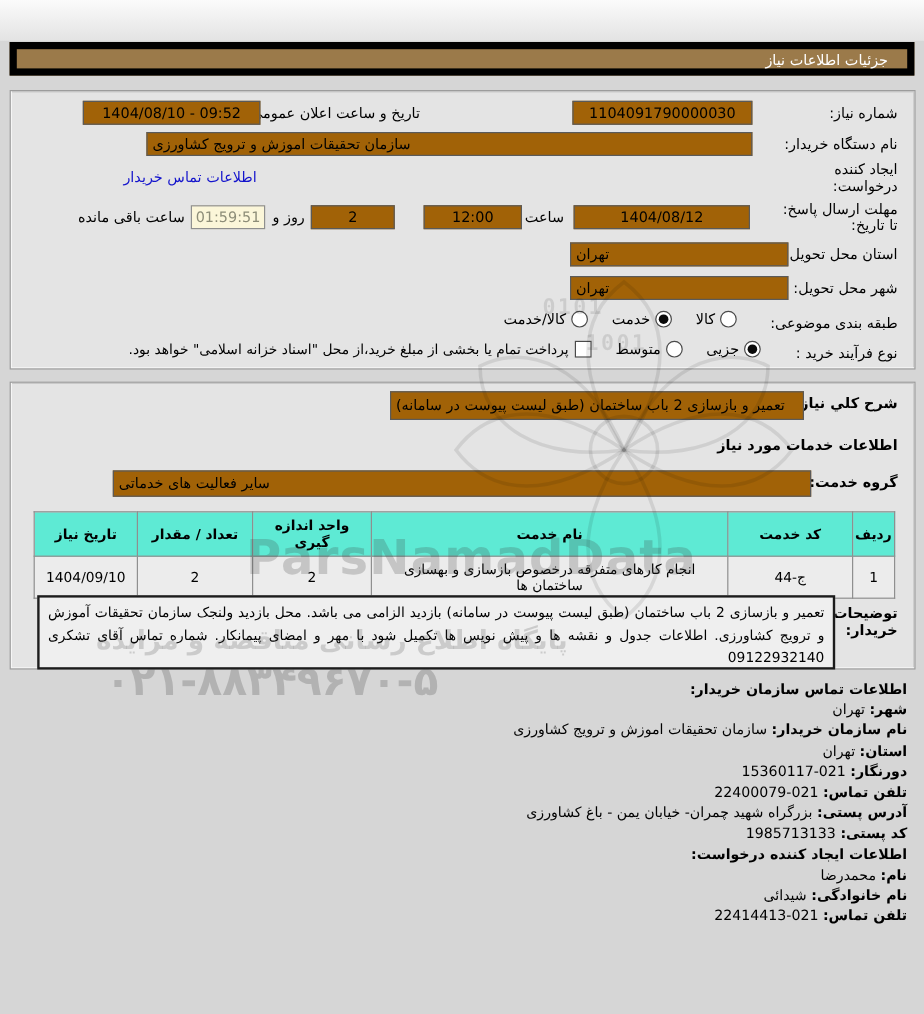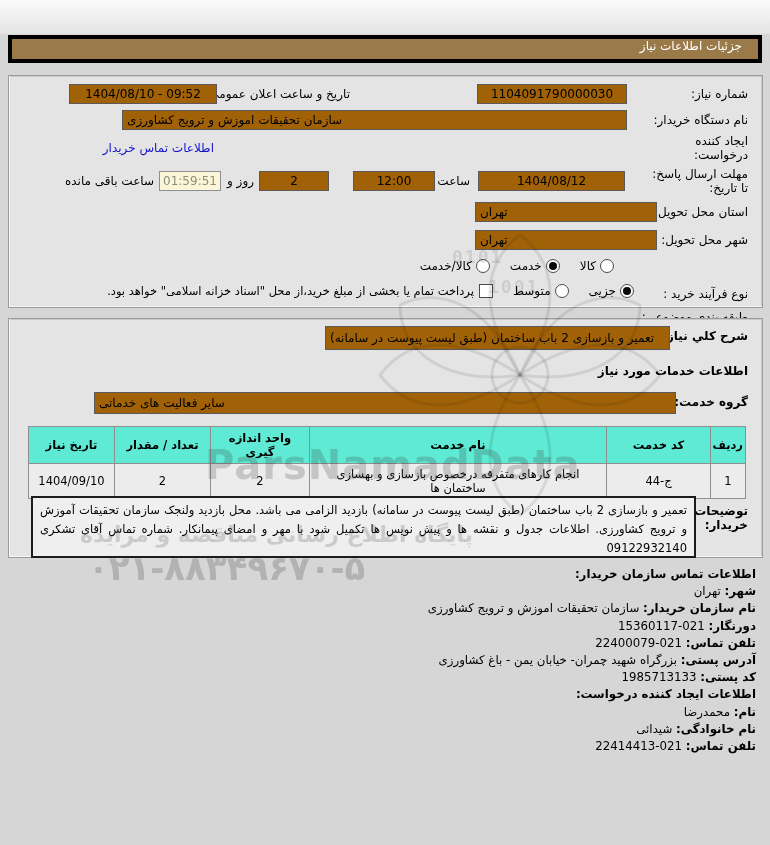--- a/index.html
+++ b/index.html
@@ -6,22 +6,22 @@
   body{
     width:770px;height:845px;position:relative;overflow:hidden;
     background:#d6d6d6;
     font-family:"DejaVu Sans","Liberation Sans",sans-serif;
     font-size:12px;color:#000;direction:rtl;
   }
   .topstrip{position:absolute;top:0;left:0;right:0;height:34px;
     background:linear-gradient(#fbfbfb,#e3e3e3);}
   .titlebar{
     position:absolute;top:35px;left:8px;right:8px;height:28px;
-    background:#9b7a4a;border:4px solid #000000;box-sizing:border-box;
-    color:#fff;display:flex;align-items:flex-start;justify-content:flex-start;
+    background:#9b7a4a;border:6px solid #000000;box-sizing:border-box;
+    color:#fff;display:flex;align-items:flex-end;justify-content:flex-start;
     padding:0 16px;font-size:12px;
   }
   .panel{
     position:absolute;left:8px;right:7px;background:#e4e4e4;
     border:1px solid #9c9c9c;box-sizing:border-box;
     box-shadow:inset 1px -1px 0 #f6f6f6, inset -1px 1px 0 #c9c9c9;
   }
   #panel1{top:75px;height:233px;}
   #panel2{top:318px;height:240px;}
   .lbl{position:absolute;right:14px;text-align:right;line-height:14px;white-space:pre-line;}
@@ -113,21 +113,21 @@
 
   <div class="lbl" style="top:129px;">استان محل تحویل:</div>
   <div class="box r" style="top:126px;right:105px;width:182px;">
     <span>تهران</span>
   </div>
   <div class="lbl" style="top:157px;">شهر محل تحویل:</div>
   <div class="box r" style="top:154px;right:105px;width:182px;">
     <span>تهران</span>
   </div>
 
-  <div class="lbl" style="top:186px;margin-top:48px;">طبقه بندی موضوعی:</div>
+  <div class="lbl" style="top:186px;">طبقه بندی موضوعی:</div>
   <div class="optrow" style="top:183px;right:148px;">
     <span class="pair">
       <span class="radio"></span>
       <span>کالا</span>
     </span>
     <span class="pair">
       <span class="radio on"></span>
       <span>خدمت</span>
     </span>
     <span class="pair">
@@ -202,20 +202,21 @@
 خریدار:</div>
   <div class="notesbox" style="top:177px;right:66px;left:22px;height:62px;">
     <span>تعمیر و بازسازی 2 باب ساختمان (طبق لیست پیوست در سامانه) بازدید الزامی می باشد. محل بازدید ولنجک سازمان تحقیقات آموزش و ترویج کشاورزی. اطلاعات جدول و نقشه ها و پیش نویس ها تکمیل شود با مهر و امضای پیمانکار. شماره تماس آقای تشکری 09122932140</span>
   </div>
 </div>
 
 <div class="bottom">
   <div class="b">اطلاعات تماس سازمان خریدار:</div>
   <div><span class="b">شهر:</span> <span>تهران</span></div>
   <div><span class="b">نام سازمان خریدار:</span> <span>سازمان تحقیقات اموزش و ترویج کشاورزی</span></div>
+  <div><span class="b">استان:</span> <span>تهران</span></div>
   <div><span class="b">دورنگار:</span> <span class="ltr">15360117-021</span></div>
   <div><span class="b">تلفن تماس:</span> <span class="ltr">22400079-021</span></div>
   <div><span class="b">آدرس پستی:</span> <span>بزرگراه شهید چمران- خیابان یمن - باغ کشاورزی</span></div>
   <div><span class="b">کد پستی:</span> <span>1985713133</span></div>
   <div class="b">اطلاعات ایجاد کننده درخواست:</div>
   <div><span class="b">نام:</span> <span>محمدرضا</span></div>
   <div><span class="b">نام خانوادگی:</span> <span>شیدائی</span></div>
   <div><span class="b">تلفن تماس:</span> <span class="ltr">22414413-021</span></div>
 </div>
 

